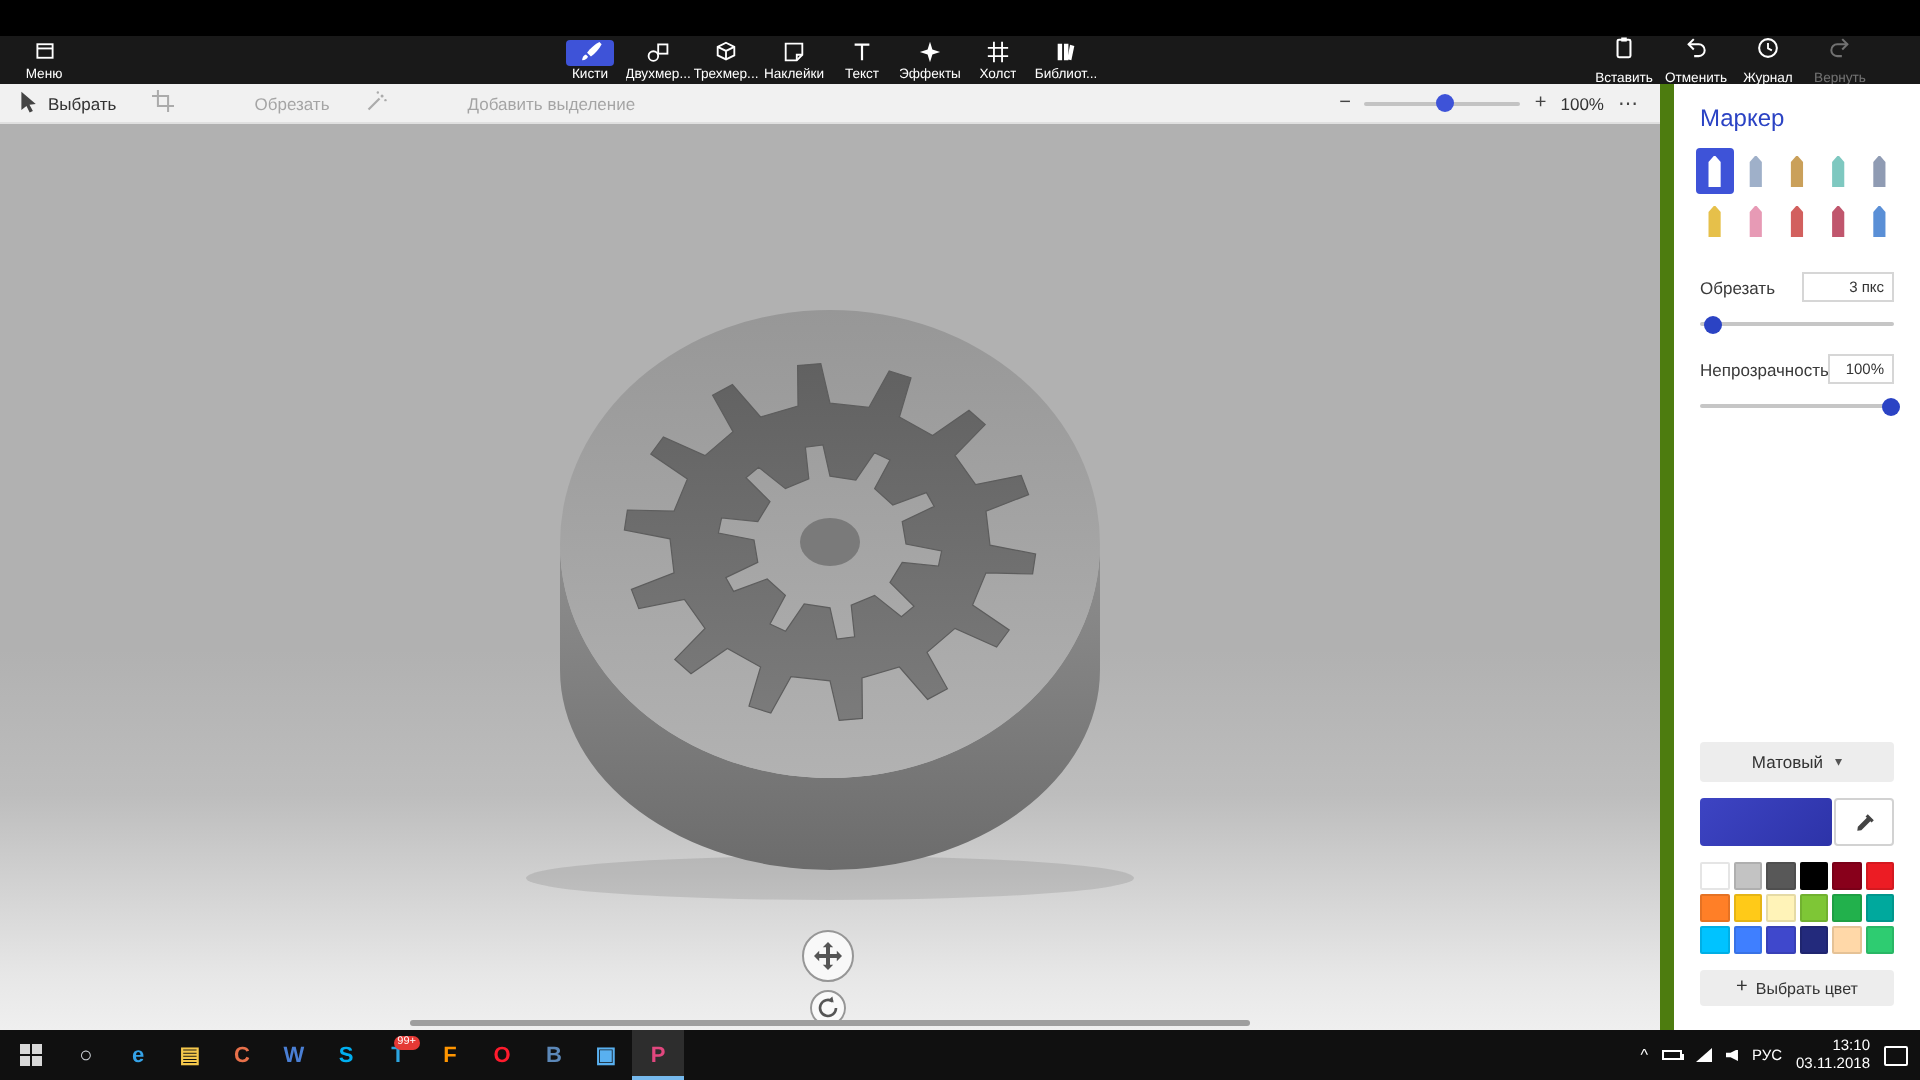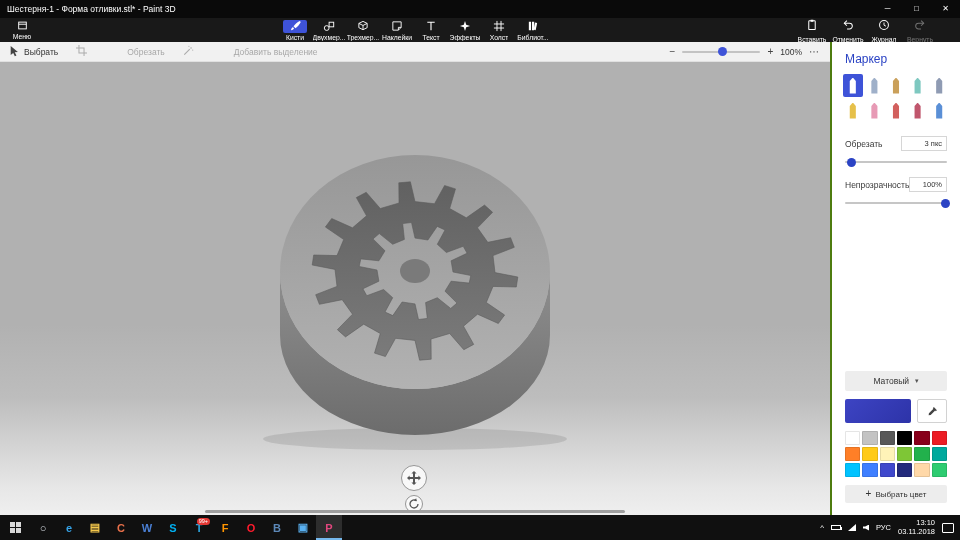--- a/index.html
+++ b/index.html
@@ -40,21 +40,21 @@
   
   .canvas{position:absolute;left:0;top:62px;width:830px;height:453px;
     background:linear-gradient(180deg,#b1b1b1 0%,#b1b1b1 58%,#bdbdbd 74%,#e7e7e7 94%,#efefef 100%);}
   svg.scene{position:absolute;left:0;top:0;}
   .view-btn{position:absolute;border-radius:50%;background:rgba(250,250,250,.92);border:1px solid #969696;display:flex;align-items:center;justify-content:center;}
   .view-btn.move{left:401px;top:403px;width:26px;height:26px;}
   .view-btn.reset{left:405px;top:433px;width:18px;height:18px;}
   .h-scrollbar{position:absolute;left:205px;top:448px;width:420px;height:3px;background:#9e9e9e;border-radius:2px;}
 
   
-  .panel{position:absolute;left:830px;top:42px;width:130px;height:473px;background:#fff;border-left:2px solid #4d7c0f;}
+  .panel{position:absolute;left:830px;top:42px;width:130px;height:473px;background:#fff;border-left:7px solid #4d7c0f;}
   .panel-title{font-size:12px;color:#2b43c4;margin:10px 0 0 13px;}
   .brush-grid{display:grid;grid-template-columns:repeat(5,1fr);gap:2px;margin:8px 11px 0 11px;}
   .bcell{height:23px;display:flex;align-items:center;justify-content:center;border-radius:2px;}
   .pen{width:8px;height:16px;clip-path:polygon(50% 0,88% 22%,88% 100%,12% 100%,12% 22%);}
   .ctl{margin:14px 13px 0 13px;}
   .ctl-row{display:flex;align-items:center;justify-content:space-between;}
   .ctl-label{font-size:8.5px;color:#3a3a3a;}
   .ctl-input{width:46px;height:15px;border:1px solid #d6d6d6;font-size:7.5px;color:#333;display:flex;align-items:center;justify-content:flex-end;padding-right:4px;background:#fff;}
   .slider{position:relative;height:2px;background:#c6c6c6;margin-top:10px;border-radius:1px;}
   .s-handle{position:absolute;top:-3.5px;width:9px;height:9px;border-radius:50%;background:#2b43c4;}
@@ -86,28 +86,20 @@
   .batt{width:10px;height:5px;border:1px solid #fff;position:relative;}
   .batt:after{content:"";position:absolute;right:-2.5px;top:0.5px;width:1.5px;height:3px;background:#fff;}
   .net{width:0;height:0;border-left:8px solid transparent;border-bottom:7px solid #fff;}
   .vol{width:6px;height:6px;background:#fff;clip-path:polygon(0 32%,38% 32%,100% 0,100% 100%,38% 68%,0 68%);}
 </style>
 </head>
 <body>
 
 <div class="app">
 
-  <div class="titlebar">
-    <span class="t-title">Шестерня-1 - Форма отливки.stl* - Paint 3D</span>
-    <div class="winbtns">
-      <button class="wb">─</button>
-      <button class="wb">□</button>
-      <button class="wb">✕</button>
-    </div>
-  </div>
 
   <div class="ribbon">
     <div class="menu-btn">
       <span>
         <svg width="11" height="11" viewBox="0 0 13 13">
             <rect x="2" y="2.5" width="9" height="8" fill="none" stroke="#fff" stroke-width="1.1"></rect>
             <path d="M2 5 H11" stroke="#fff" stroke-width="1.1"></path>
           </svg>
       </span>
       <span>Меню</span>

